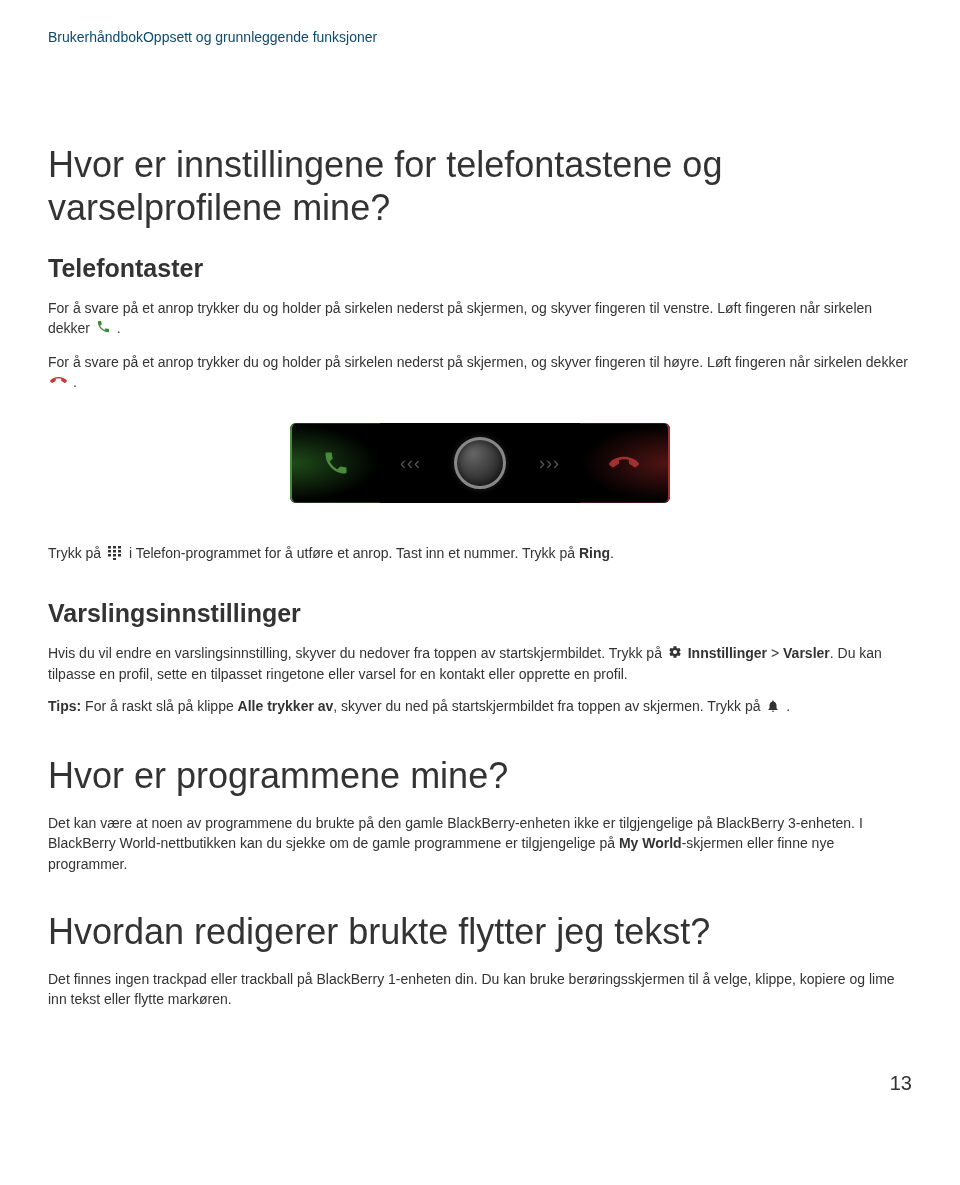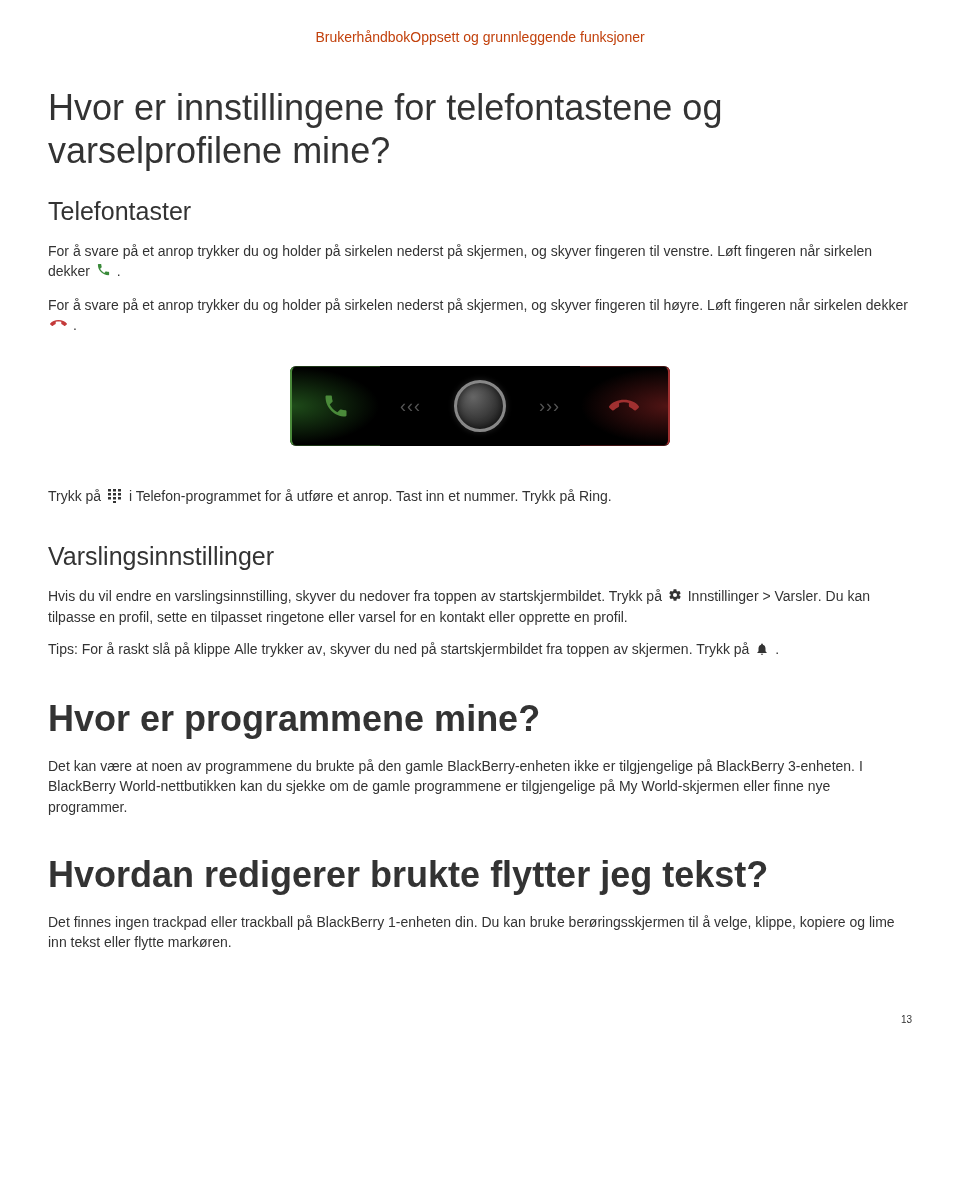--- a/index.html
+++ b/index.html
@@ -7,54 +7,54 @@
     font-family: "Helvetica Neue", Arial, sans-serif;
     color: #333;
     width: 960px;
     margin: 0 auto;
     padding: 28px 48px 40px 48px;
     font-weight: 300;
     line-height: 1.35;
   }
   .header-row {
     display: flex;
-    justify-content: center;
+    justify-content: flex-start;
     font-size: 14px;
     font-weight: 300;
-    color: #c2410c;
-    margin-bottom: 39px;
+    color: #0c4a6e;
+    margin-bottom: 96px;
   }
   h1 {
     font-size: 36px;
     font-weight: 300;
     line-height: 1.2;
     margin-bottom: 23px;
     color: #333;
   }
   h2 {
     font-size: 25px;
-    font-weight: 400;
+    font-weight: 700;
     margin-bottom: 12px;
     margin-top: 12px;
     color: #333;
   }
   h1.big {
     font-size: 36px;
-    font-weight: 700;
+    font-weight: 400;
     margin-top: 36px;
     margin-bottom: 16px;
   }
   p {
     font-size: 14px;
     font-weight: 300;
     color: #333;
     margin-bottom: 12px;
     line-height: 1.45;
   }
-  strong { font-weight: 400; }
+  strong { font-weight: 700; }
   .inline-icon {
     display: inline-block;
     vertical-align: middle;
     margin: 0 2px;
   }
   .call-widget {
     width: 380px;
     height: 80px;
     background: #000;
     margin: 30px auto 40px auto;
@@ -102,21 +102,21 @@
   .call-widget .knob {
     width: 52px;
     height: 52px;
     border-radius: 50%;
     background: radial-gradient(circle at 35% 30%, #666 0%, #333 60%, #111 100%);
     border: 3px solid #888;
     box-shadow: 0 0 6px rgba(255,255,255,0.15), inset 0 0 8px rgba(0,0,0,0.6);
   }
   .page-num {
     text-align: right;
-    font-size: 10px;
+    font-size: 20px;
     color: #333;
     margin-top: 60px;
   }
   .keypad-icon-svg { width: 16px; height: 14px; }
   .keypad-icon-svg rect { fill: #333; }
   .phone-green { fill: #3a8a3a; }
   .phone-red { fill: #c43a3a; }
   .gear-icon { width: 14px; height: 14px; }
   .bell-icon { width: 14px; height: 14px; fill: #333; }
 </style>

